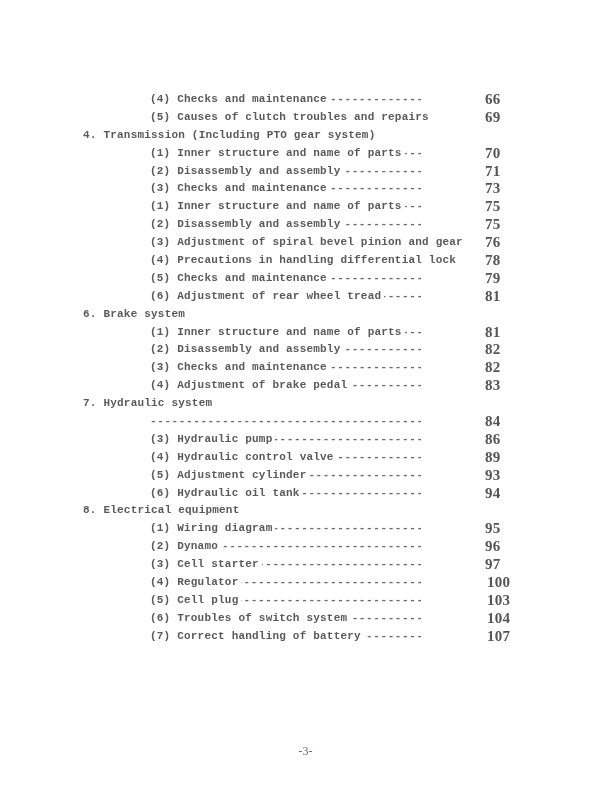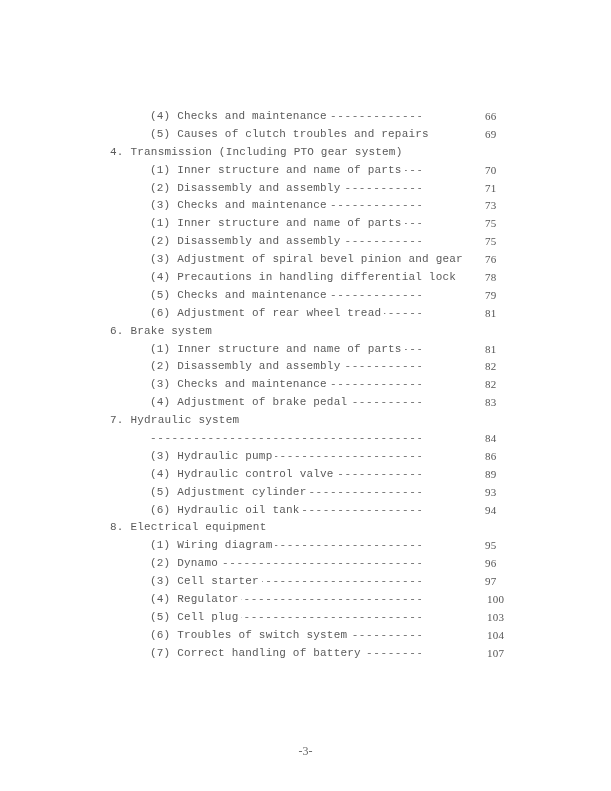--- a/index.html
+++ b/index.html
@@ -1,36 +1,36 @@
 <!DOCTYPE html>
 <html><head>
   <meta charset="utf-8">
   <style>
     html, body { margin: 0; padding: 0; }
     body {
       width: 611px; height: 791px; background: #ffffff; position: relative; overflow: hidden;
       font-family: "Liberation Mono", "DejaVu Sans Mono", monospace;
       color: #5a5a5a;
     }
-    .toc { position: absolute; left: 0; top: 108px; width: 555px; }
+    .toc { position: absolute; left: 0; top: 91px; width: 555px; font-weight: bold; }
     .line {
       position: relative; height: 17.9px; line-height: 17.9px; font-size: 11px;
       white-space: nowrap; letter-spacing: 0.2px;
     }
-    .line.section { padding-left: 110px; }
+    .line.section { padding-left: 83px; }
     .line.sub { padding-left: 150px; }
     .line .label { position: relative; background: #fff; padding-right: 3px; z-index: 1; }
     .line .leader {
       position: absolute; top: 0; right: 134px; height: 17.9px; z-index: 0;
       overflow: hidden; color: #6a6a6a; letter-spacing: 0.6px;
     }
     .line.sub .leader { left: 150px; }
     .line .page {
       position: absolute; left: 485px; top: 0; font-family: "Liberation Serif", serif;
-      font-size: 11px; color: #555;
+      font-size: 15px; color: #555;
     }
     .line .page.wide { left: 487px; }
     .footer {
       position: absolute; top: 744px; left: 0; width: 611px; text-align: center;
       font-family: "Liberation Serif", serif; font-size: 12px; color: #666;
     }
   </style>
 </head>
 <body>
 

